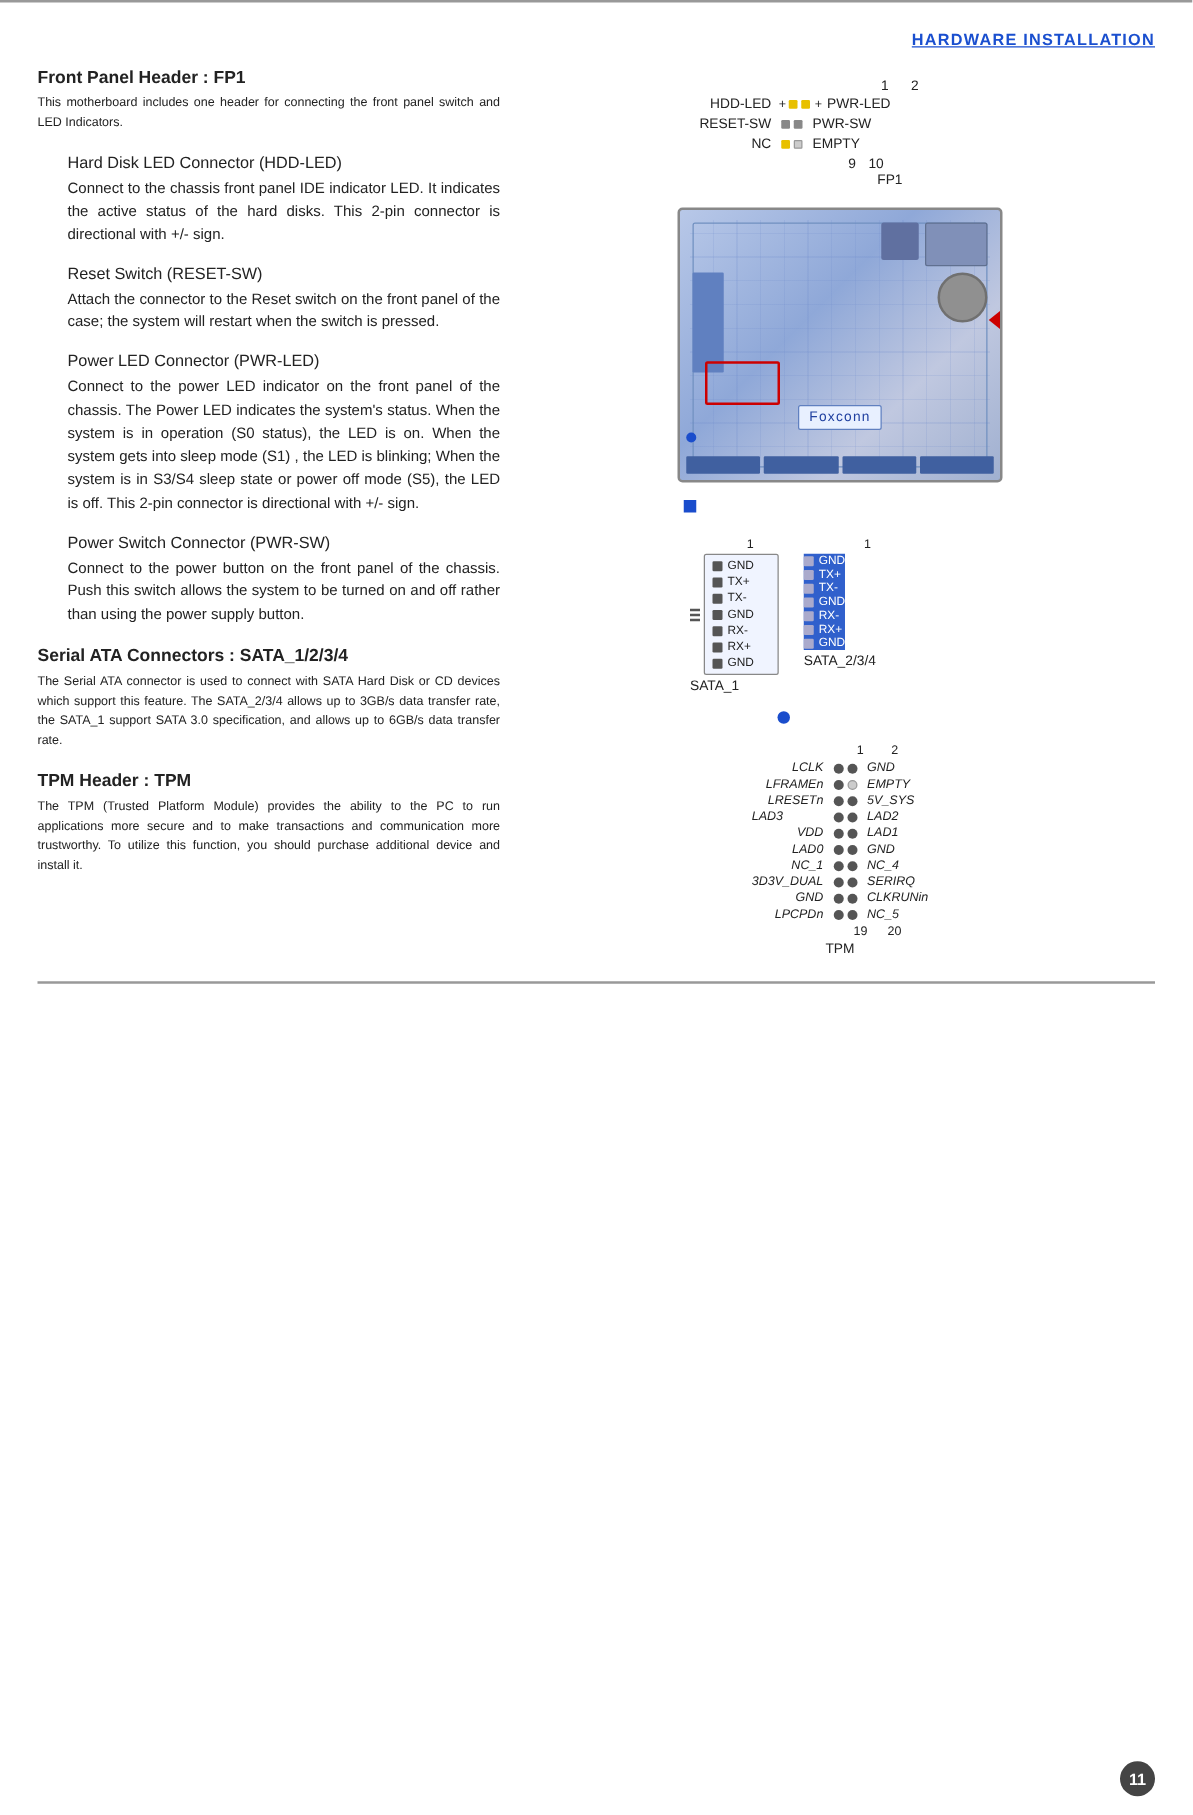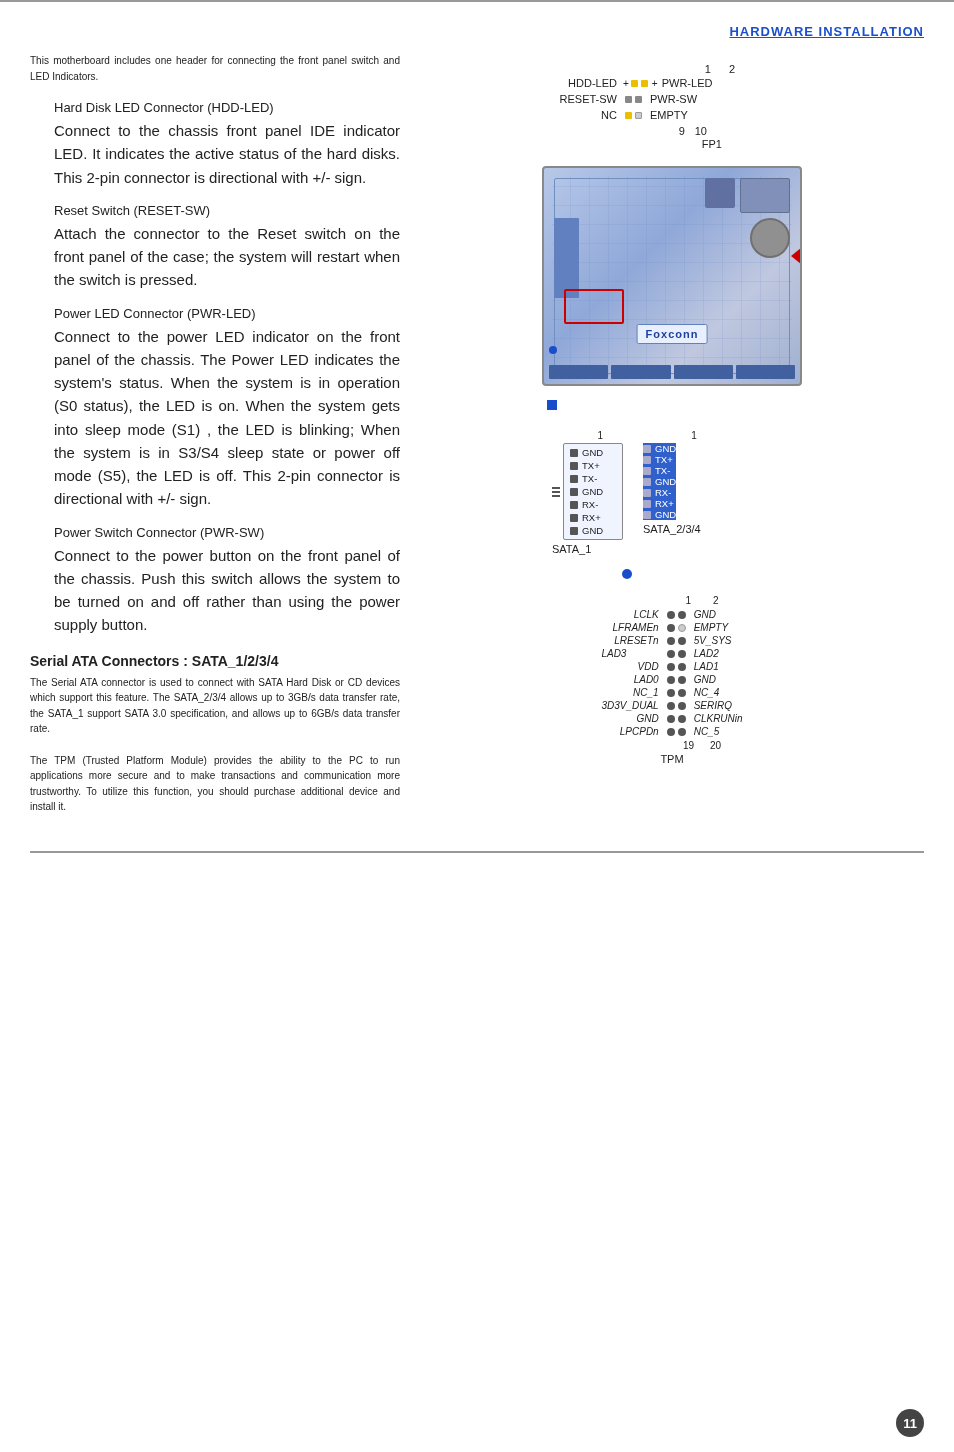--- a/index.html
+++ b/index.html
@@ -65,21 +65,21 @@
     }
 
     .subsection-title {
       font-size: 13px;
       font-weight: normal;
       margin-bottom: 4px;
       margin-left: 24px;
     }
 
     .subsection-body {
-      font-size: 15px;
+      font-size: 12px;
       line-height: 1.55;
       text-align: justify;
       margin-left: 24px;
       margin-bottom: 14px;
     }
 
     
     .motherboard-img {
       width: 260px;
       height: 200px;
@@ -98,21 +98,21 @@
     }
     .foxconn-label {
       position: absolute;
       bottom: 40px;
       left: 50%;
       transform: translateX(-50%);
       background: #e8f0ff;
       border: 1px solid #6080c0;
       padding: 3px 8px;
       font-size: 11px;
-      font-weight: bold;
+      font-weight: normal;
       color: #2040a0;
       letter-spacing: 1px;
       border-radius: 2px;
     }
     .mb-red-box {
       position: absolute;
       bottom: 60px;
       left: 20px;
       width: 60px;
       height: 35px;
@@ -219,20 +219,21 @@
 
 <div class="page-header">
   <span class="header-title">HARDWARE INSTALLATION</span>
 </div>
 
 <div class="page-content">
 
   <div class="left-col">
 
     <div>
+      <div class="section-title">Front Panel Header : FP1</div>
       <div class="section-body">This motherboard includes one header for connecting the front panel switch and LED Indicators.</div>
 
       <div class="subsection-title">Hard Disk LED Connector (HDD-LED)</div>
       <div class="subsection-body">Connect to the chassis front panel IDE indicator LED. It indicates the active status of the hard disks. This 2-pin connector is directional with +/- sign.</div>
 
       <div class="subsection-title">Reset Switch (RESET-SW)</div>
       <div class="subsection-body">Attach the connector to the Reset switch on the front panel of the case; the system will restart when the switch is pressed.</div>
 
       <div class="subsection-title">Power LED Connector (PWR-LED)</div>
       <div class="subsection-body">Connect to the power LED indicator on the front panel of the chassis. The Power LED indicates the system's status. When the system is in operation (S0 status), the LED is on. When the system gets into sleep mode (S1) , the LED is blinking; When the system is in S3/S4 sleep state or power off mode (S5), the LED is off. This 2-pin connector is directional with +/- sign.</div>
@@ -240,20 +241,21 @@
       <div class="subsection-title">Power Switch Connector (PWR-SW)</div>
       <div class="subsection-body">Connect to the power button on the front panel of the chassis. Push this switch allows the system to be turned on and off rather than using the power supply button.</div>
     </div>
 
     <div style="margin-top:16px;">
       <div class="section-title">Serial ATA Connectors : SATA_1/2/3/4</div>
       <div class="section-body">The Serial ATA connector is used to connect with SATA Hard Disk or CD devices which support this feature. The SATA_2/3/4 allows up to 3GB/s data transfer rate, the SATA_1 support SATA 3.0 specification, and allows up to 6GB/s data transfer rate.</div>
     </div>
 
     <div style="margin-top:16px;">
+      <div class="section-title">TPM Header : TPM</div>
       <div class="section-body">The TPM (Trusted Platform Module) provides the ability to the PC to run applications more secure and to make transactions and communication more trustworthy. To utilize this function, you should purchase additional device and install it.</div>
     </div>
 
   </div>
 
   <div class="right-col">
 
     <div style="position:relative; width:270px; margin-top:10px;">
 
       <div style="display:flex; justify-content:flex-end; padding-right:72px; font-size:11px; margin-bottom:2px;">

